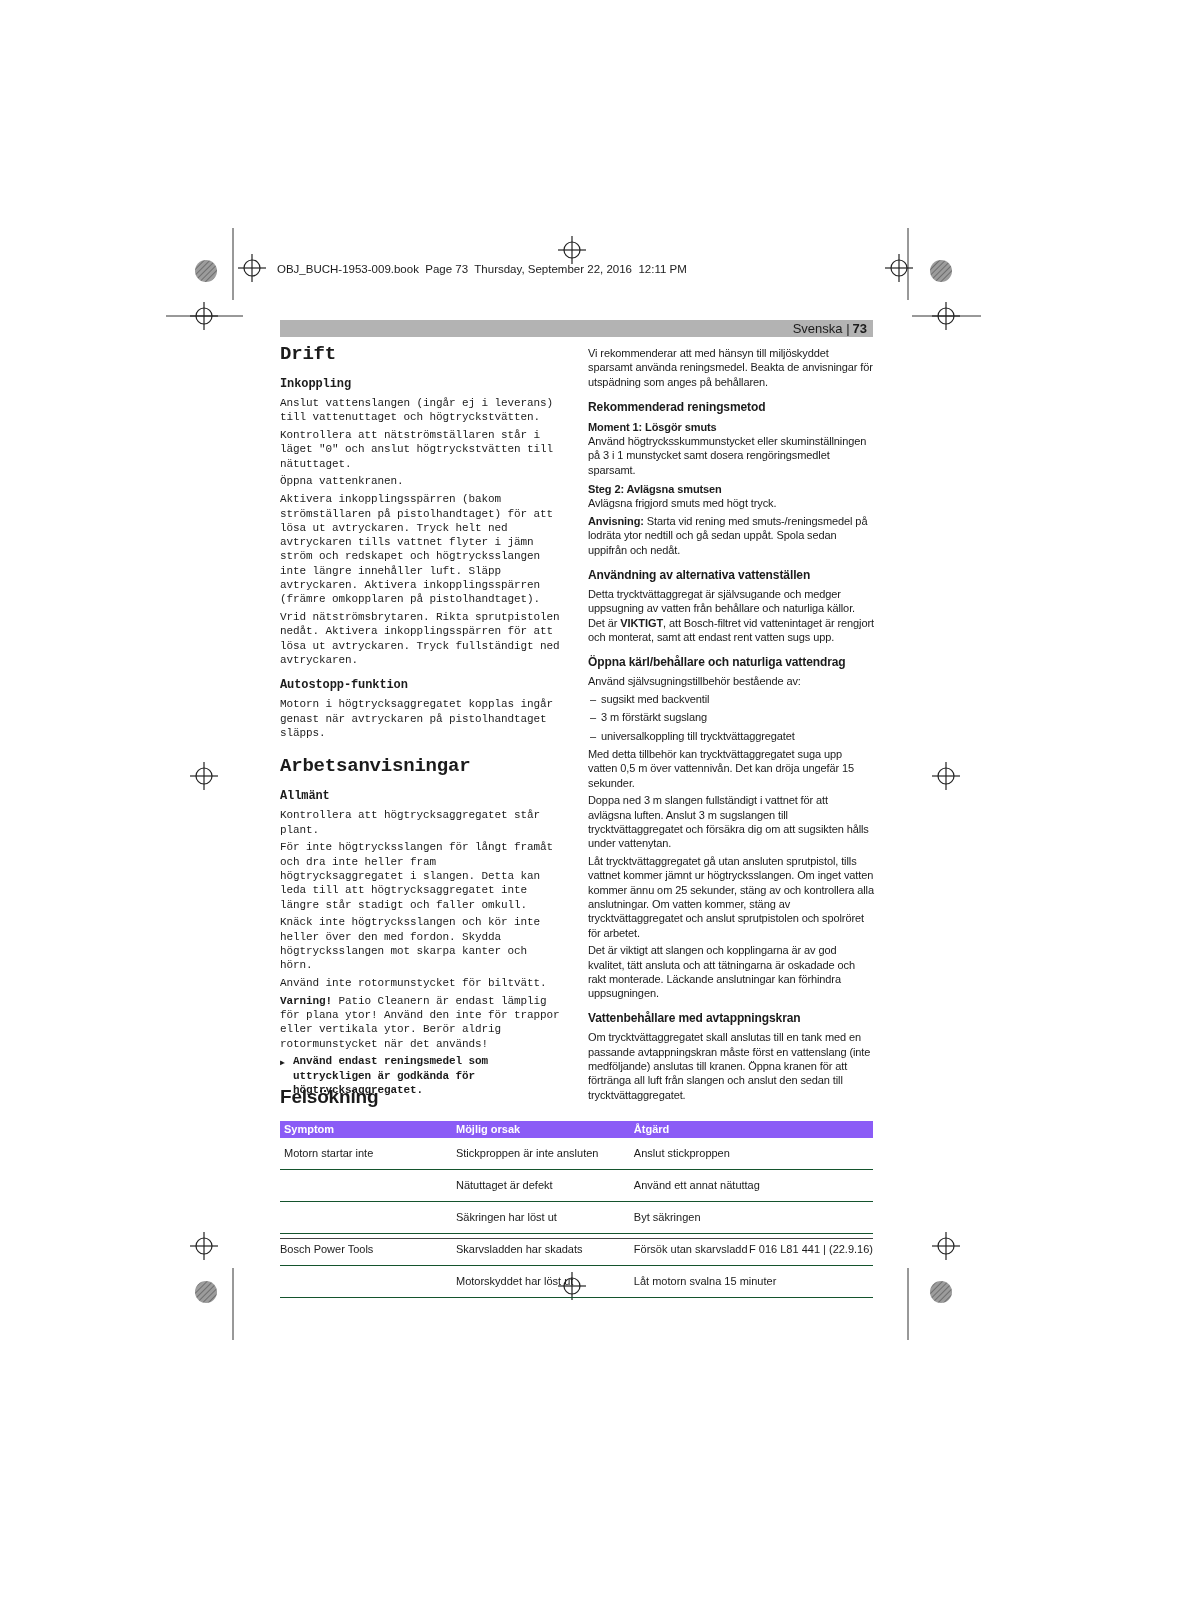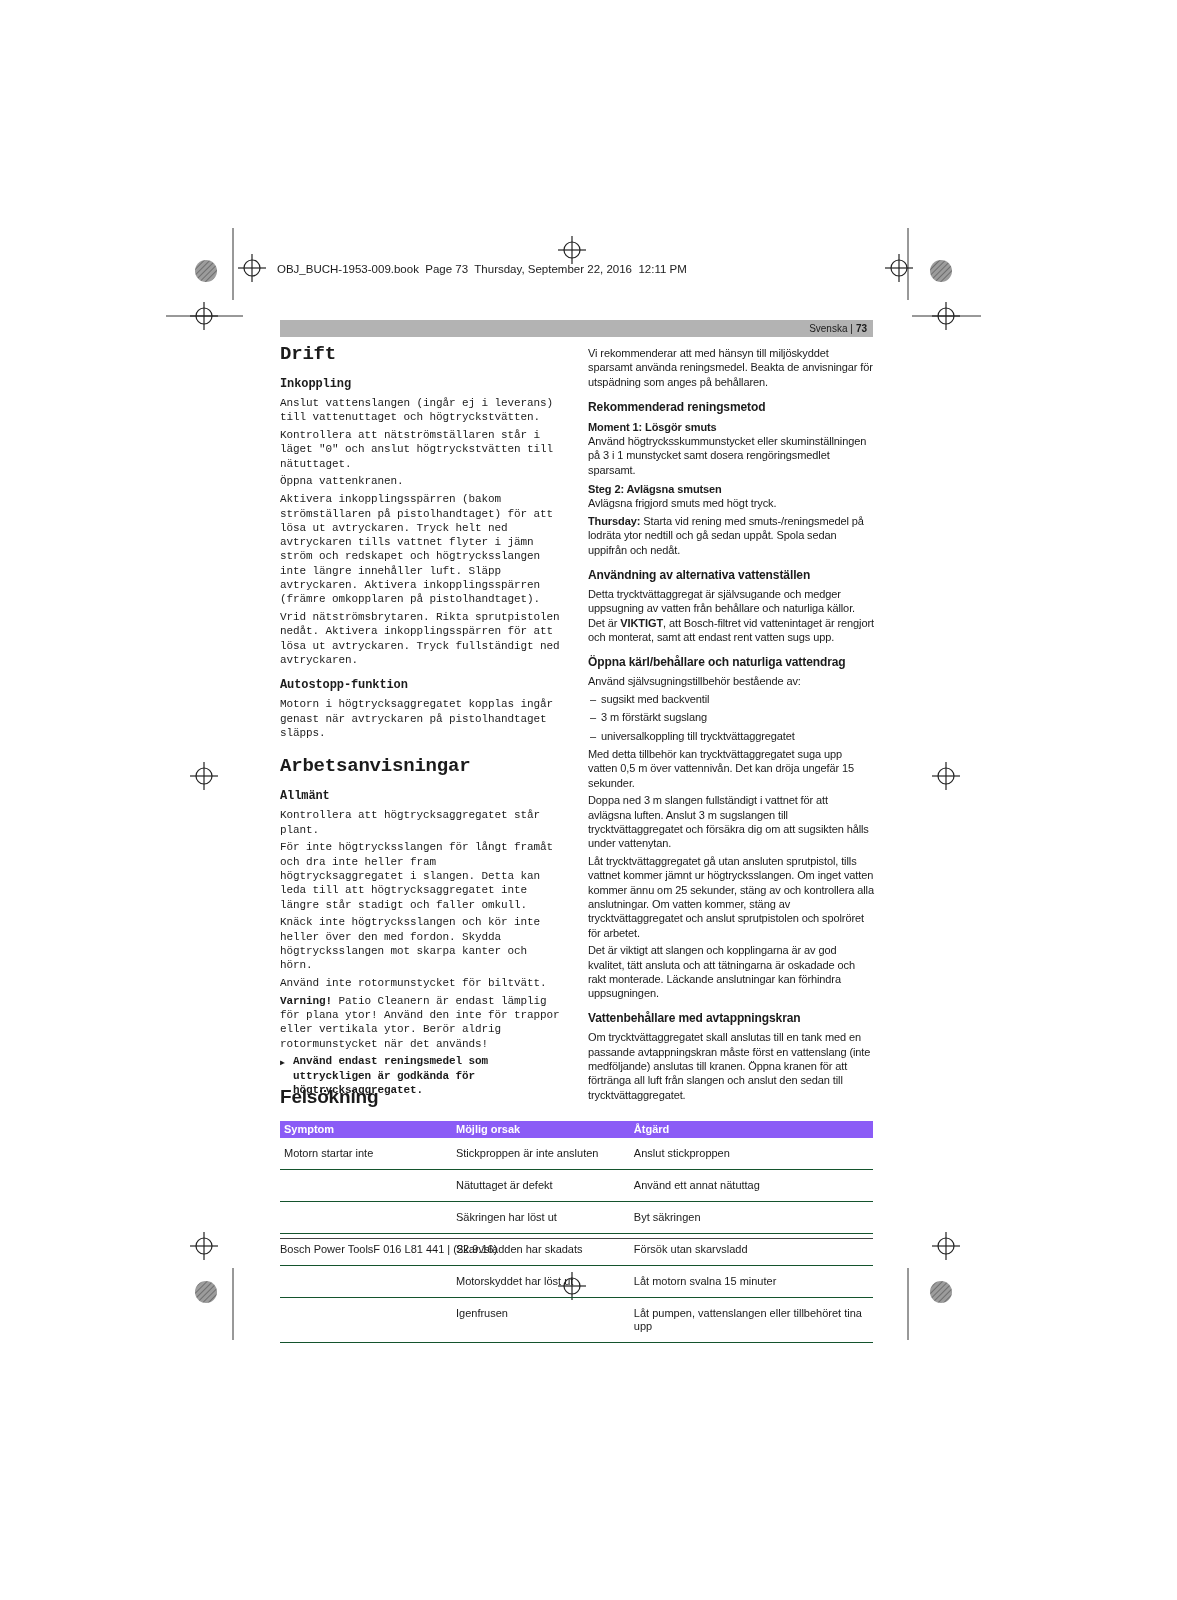--- a/index.html
+++ b/index.html
@@ -1,21 +1,21 @@
 <!DOCTYPE html>
 <html><head>
 <meta charset="utf-8">
 <style>
   html,body{margin:0;padding:0;background:#ffffff;}
   .page{position:relative;width:981px;height:1600px;background:#fff;overflow:hidden;
         font-family:"Liberation Sans",sans-serif;color:#1b1b1b;}
   .print-header{position:absolute;left:277px;top:263px;font-size:11.5px;letter-spacing:0;white-space:pre;}
   .header-bar{position:absolute;left:280px;top:320px;width:593px;height:17px;background:#b3b3b3;
         display:flex;align-items:center;justify-content:flex-end;padding-right:6px;box-sizing:border-box;
-        font-size:10px;}
+        font-size:13px;}
   .header-bar .pgnum{font-weight:bold;margin-left:3px;}
   .col{position:absolute;top:344px;width:286px;font-size:11px;line-height:14.3px;letter-spacing:-0.1px;}
   .col-left{left:280px;font-family:Liberation Mono, monospace;}
   .col-right{left:588px;}
   .h1{font-size:19px;font-weight:bold;margin:16px 0 12px;line-height:21px;letter-spacing:-0.2px;}
   .col .h1:first-child{margin-top:0;}
   .h2{font-size:12px;font-weight:bold;margin:11px 0 4px;line-height:15px;}
   .col .h2:first-child{margin-top:0;}
   .h3{font-weight:bold;margin:5px 0 0;}
   .p{margin:0 0 3.5px;}
@@ -25,21 +25,21 @@
   .bullet .arrow{position:absolute;left:0;top:2px;font-size:8px;font-weight:normal;}
   .dash{position:relative;padding-left:13px;margin:0 0 4px;}
   .dash .dash-glyph{position:absolute;left:2px;}
   .trouble{position:absolute;left:280px;top:1086px;width:593px;}
   .trouble-title{font-size:19px;font-weight:bold;margin:0 0 13px;letter-spacing:-0.2px;}
   table.tbl{border-collapse:collapse;width:100%;font-size:11px;table-layout:fixed;}
   table.tbl col.c1{width:29%;} table.tbl col.c2{width:30%;} table.tbl col.c3{width:41%;}
   table.tbl th{background:#8b5cf6;color:#fff;text-align:left;font-weight:bold;padding:2px 4px;line-height:13px;}
   table.tbl td{padding:9px 4px;border-bottom:1px solid #14532d;vertical-align:top;line-height:13px;margin-left:11px;}
   .footer-rule{position:absolute;left:280px;top:1238px;width:593px;height:1px;background:#444;}
-  .footer{position:absolute;left:280px;top:1243px;width:593px;display:flex;justify-content:flex-start;font-size:11px;}
+  .footer{position:absolute;left:280px;top:1243px;width:593px;display:flex;justify-content:space-between;font-size:11px;}
   svg.marks{position:absolute;left:0;top:0;pointer-events:none;}
 </style>
 </head>
 <body>
 
 <div class="page">
 
   <svg class="marks" width="1177" height="1600" aria-hidden="true">
     <defs>
       <pattern id="hatch" width="4" height="4" patternUnits="userSpaceOnUse" patternTransform="rotate(45)">
@@ -144,21 +144,21 @@
       <div class="p"><span class="b">Varning!</span><span> Patio Cleanern är endast lämplig för plana ytor! Använd den inte för trappor eller vertikala ytor. Berör aldrig rotormunstycket när det används!</span></div>
       <div class="bullet"><span class="arrow">▶</span><span class="b">Använd endast reningsmedel som uttryckligen är godkända för högtrycksaggregatet.</span></div>
     </div>
   <div class="col col-right">
       <div class="p">Vi rekommenderar att med hänsyn till miljöskyddet sparsamt använda reningsmedel. Beakta de anvisningar för utspädning som anges på behållaren.</div>
       <div class="h2">Rekommenderad reningsmetod</div>
       <div class="h3">Moment 1: Lösgör smuts</div>
       <div class="p">Använd högtrycksskummunstycket eller skuminställningen på 3 i 1 munstycket samt dosera rengöringsmedlet sparsamt.</div>
       <div class="h3">Steg 2: Avlägsna smutsen</div>
       <div class="p">Avlägsna frigjord smuts med högt tryck.</div>
-      <div class="p"><span class="b">Thursday:</span><span> Starta vid rening med smuts-/reningsmedel på lodräta ytor nedtill och gå sedan uppåt. Spola sedan uppifrån och nedåt.</span></div>
+      <div class="p"><span class="b">Anvisning:</span><span> Starta vid rening med smuts-/reningsmedel på lodräta ytor nedtill och gå sedan uppåt. Spola sedan uppifrån och nedåt.</span></div>
       <div class="h2">Användning av alternativa vattenställen</div>
       <div class="p"><span>Detta trycktvättaggregat är självsugande och medger uppsugning av vatten från behållare och naturliga källor. Det är </span><span class="b">VIKTIGT</span><span>, att Bosch-filtret vid vattenintaget är rengjort och monterat, samt att endast rent vatten sugs upp.</span></div>
       <div class="h2">Öppna kärl/behållare och naturliga vattendrag</div>
       <div class="p">Använd självsugningstillbehör bestående av:</div>
       <div class="dash"><span class="dash-glyph">–</span><span>sugsikt med backventil</span></div>
       <div class="dash"><span class="dash-glyph">–</span><span>3 m förstärkt sugslang</span></div>
       <div class="dash"><span class="dash-glyph">–</span><span>universalkoppling till trycktvättaggregatet</span></div>
       <div class="p">Med detta tillbehör kan trycktvättaggregatet suga upp vatten 0,5 m över vattennivån. Det kan dröja ungefär 15 sekunder.</div>
       <div class="p">Doppa ned 3 m slangen fullständigt i vattnet för att avlägsna luften. Anslut 3 m sugslangen till trycktvättaggregatet och försäkra dig om att sugsikten hålls under vattenytan.</div>
       <div class="p">Låt trycktvättaggregatet gå utan ansluten sprutpistol, tills vattnet kommer jämnt ur högtrycksslangen. Om inget vatten kommer ännu om 25 sekunder, stäng av och kontrollera alla anslutningar. Om vatten kommer, stäng av trycktvättaggregatet och anslut sprutpistolen och spolröret för arbetet.</div>
@@ -201,25 +201,20 @@
           <tr>
             <td></td>
             <td>Skarvsladden har skadats</td>
             <td>Försök utan skarvsladd</td>
           </tr>
           <tr>
             <td></td>
             <td>Motorskyddet har löst ut</td>
             <td>Låt motorn svalna 15 minuter</td>
           </tr>
-          <tr>
-            <td></td>
-            <td>Igenfrusen</td>
-            <td>Låt pumpen, vattenslangen eller tillbehöret tina upp</td>
-          </tr>
         </tbody>
     </table>
   </div>
 
   <div class="footer-rule"></div>
   <div class="footer">
     <span>Bosch Power Tools</span>
     <span>F 016 L81 441 | (22.9.16)</span>
   </div>
 

